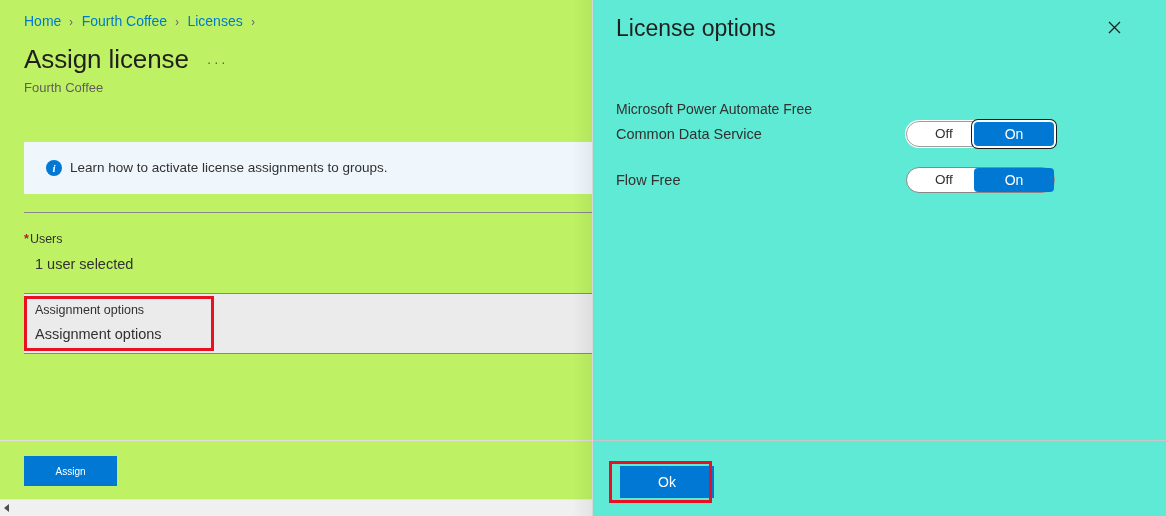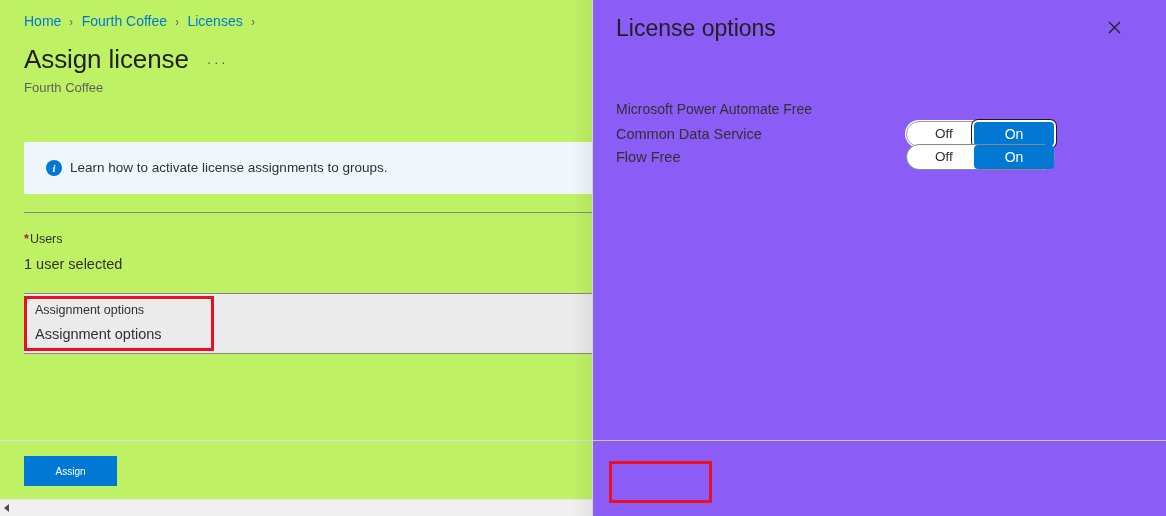--- a/index.html
+++ b/index.html
@@ -73,21 +73,21 @@
   #rule-1 { top: 212px; }
   #rule-2 { top: 293px; }
   #rule-3 { top: 353px; }
 
   #users-row { position: absolute; left: 24px; top: 231px; }
   #users-label {
     font-size: 12.5px; color: #323130; line-height: 17px; white-space: nowrap;
   }
   .req-star { color: #a4262c; font-weight: 700; margin-right: 1px; }
   #users-value {
-    margin-top: 6px; margin-left: 0;
+    margin-top: 6px; margin-left: 11px;
     font-size: 14.5px; color: #323130; line-height: 20px;
   }
 
   #assignment-row {
     position: absolute; left: 24px; top: 294px; width: 600px; height: 59px;
     background: #ebebeb;
     text-decoration: underline;
   }
   #assignment-inner { position: absolute; left: 11px; top: 8px; }
   #assignment-label {
@@ -133,21 +133,21 @@
   
   #blade-shadow {
     position: absolute; left: 572px; top: 0; width: 20px; height: 516px;
     background: linear-gradient(to right, rgba(0,0,0,0) 0%, rgba(0,0,0,0.055) 100%);
     pointer-events: none;
   }
 
   
   #right-panel {
     position: absolute; left: 592px; top: 0; width: 574px; height: 516px;
-    background: #8b5cf6; border-left: 1px solid #d6d6d6;
+    background: #5eead4; border-left: 1px solid #d6d6d6;
   }
   #panel-title {
     position: absolute; left: 23px; top: 12px;
     font-size: 23px; font-weight: 400; color: #201f1e; line-height: 32px;
   }
   #panel-close {
     position: absolute; left: 1098px; top: 11px;
     width: 32px; height: 32px;
     display: flex; align-items: center; justify-content: center;
     cursor: pointer;
@@ -161,21 +161,21 @@
     height: 23px; white-space: nowrap;
   }
   .license-item {
     position: relative; height: 23px; margin-top: 0;
     display: flex; align-items: center; text-align: right;
   }
   .license-item-label {
     font-size: 14.5px; color: #323130; line-height: 22px; white-space: nowrap;
   }
   #item-cds { margin-top: 1px; }
-  #item-flow { }
+  #item-flow { margin-top: 23px; }
 
   
   .toggle {
     position: absolute; left: 290px; top: 50%;
     transform: translateY(-50%);
     width: 149px; height: 26px;
     border: 1px solid #8a8886; border-radius: 13px;
     background: #ffffff;
     display: flex; align-items: center;
     cursor: pointer;
@@ -294,20 +294,21 @@
       <div class="license-item" id="item-flow">
         <span class="license-item-label">Flow Free</span>
         <div class="toggle">
           <span class="toggle-off">Off</span>
           <span class="toggle-on">On</span>
         </div>
       </div>
     </div>
 
     <div id="panel-footer-rule"></div>
+    <button id="ok-button">Ok</button>
   </div>
 
   <div id="panel-close">
     <svg width="13" height="13" viewBox="0 0 13 13" aria-hidden="true">
       <path d="M1 1 L12 12 M12 1 L1 12" stroke="#201f1e" stroke-width="1.3" fill="none"></path>
     </svg>
   </div>
 
   <div id="ok-highlight"></div>
 </div>

